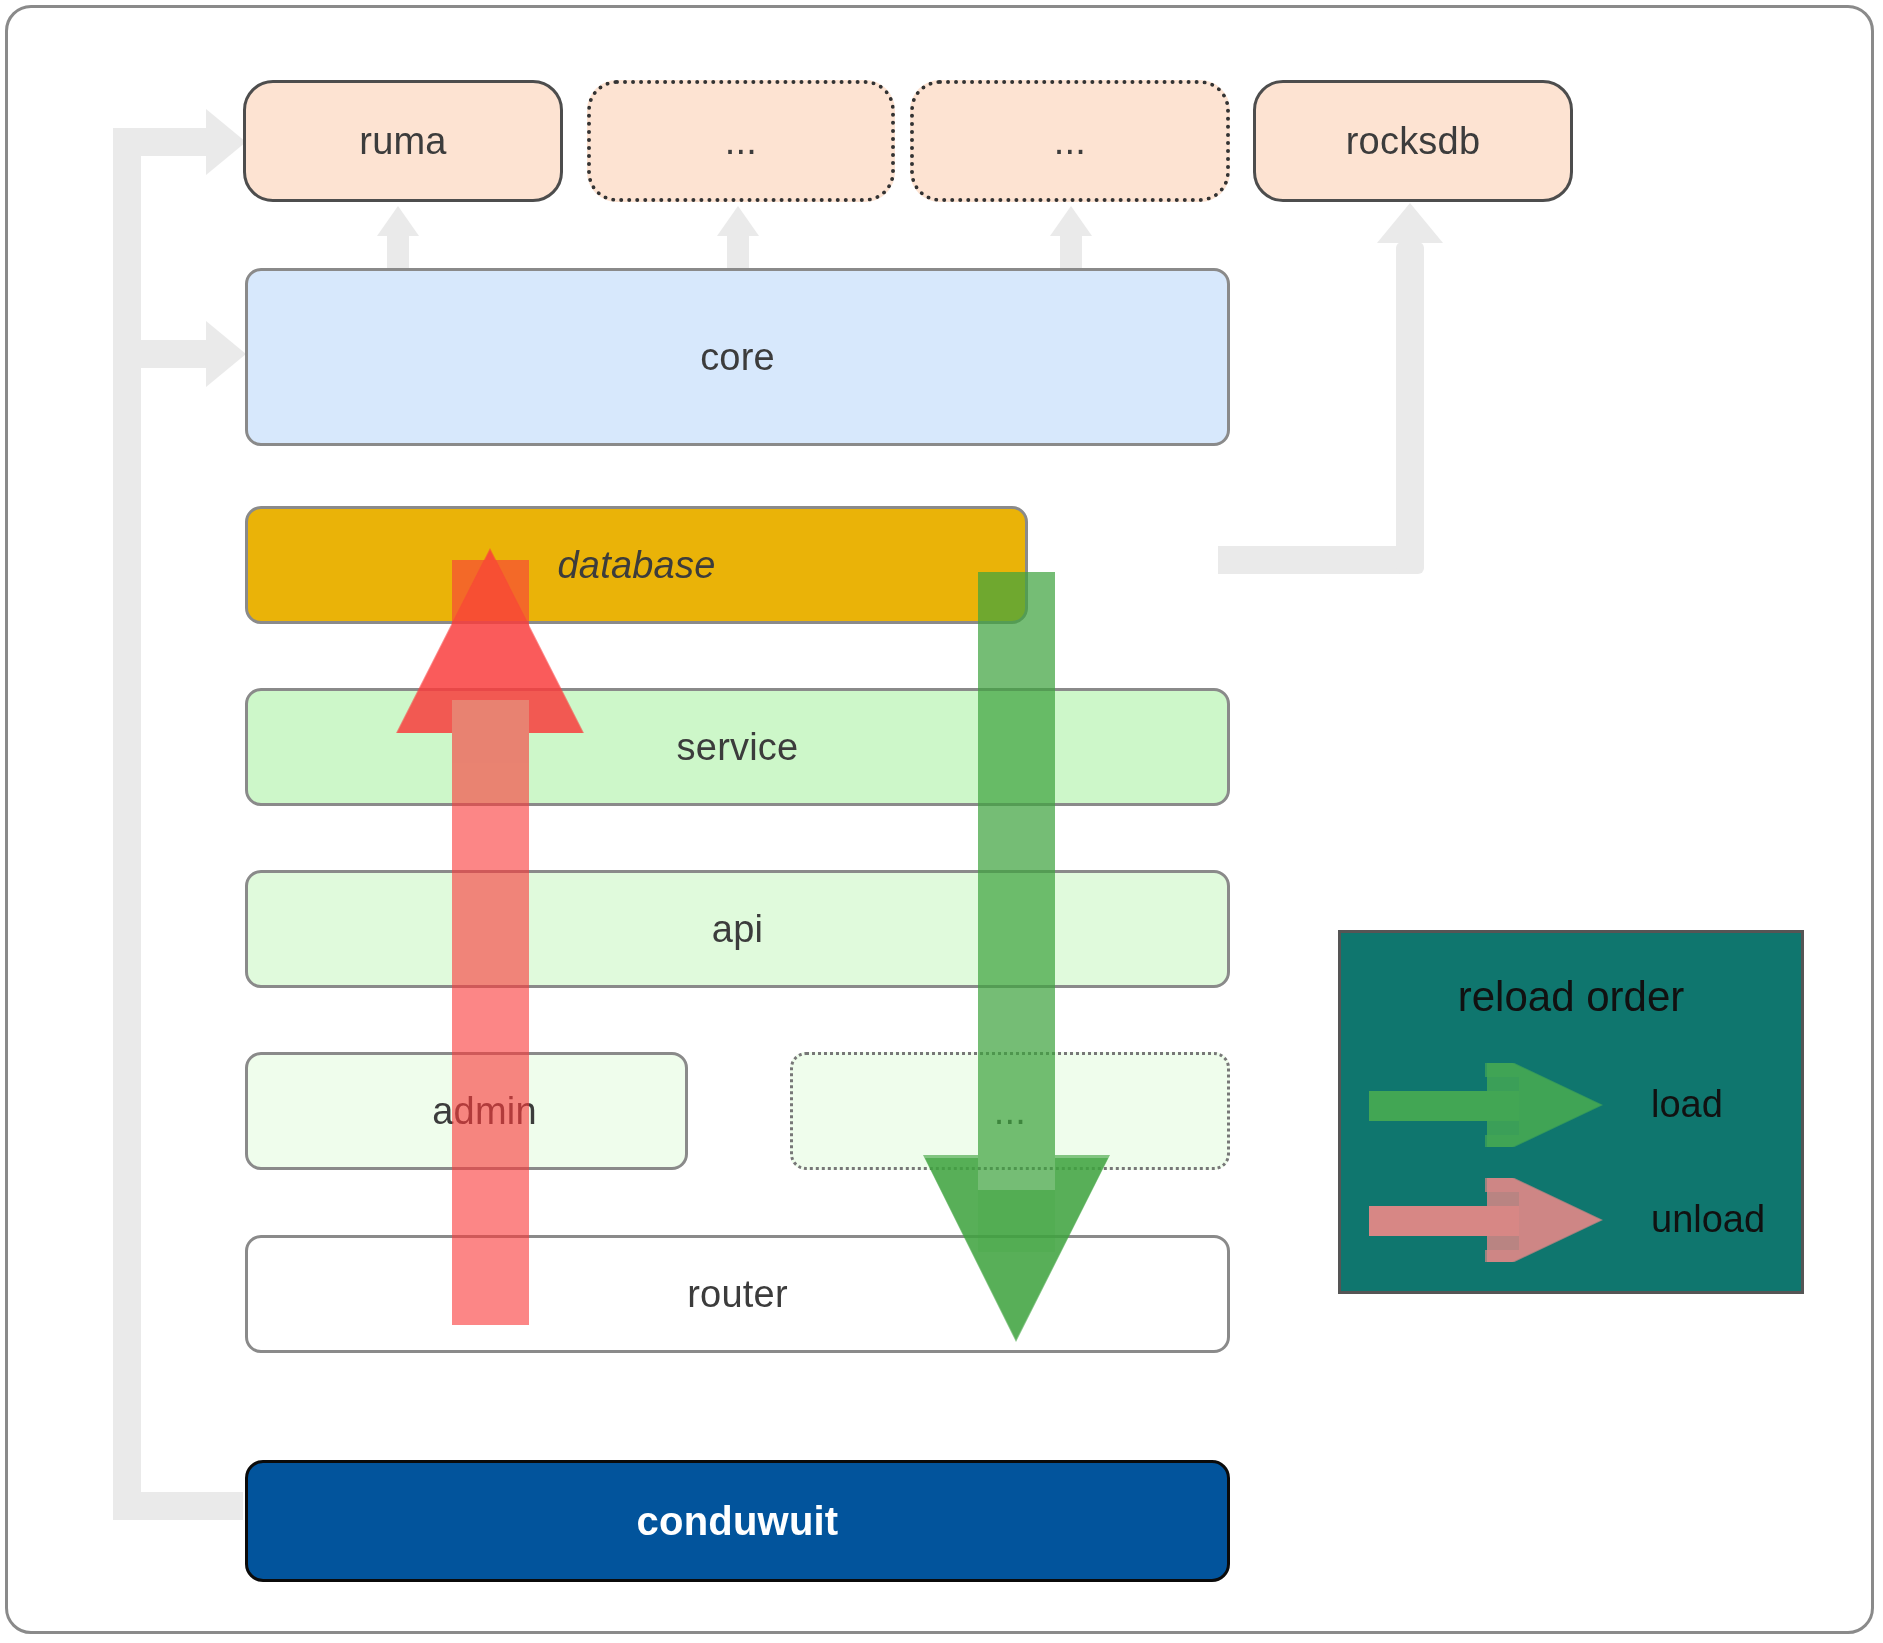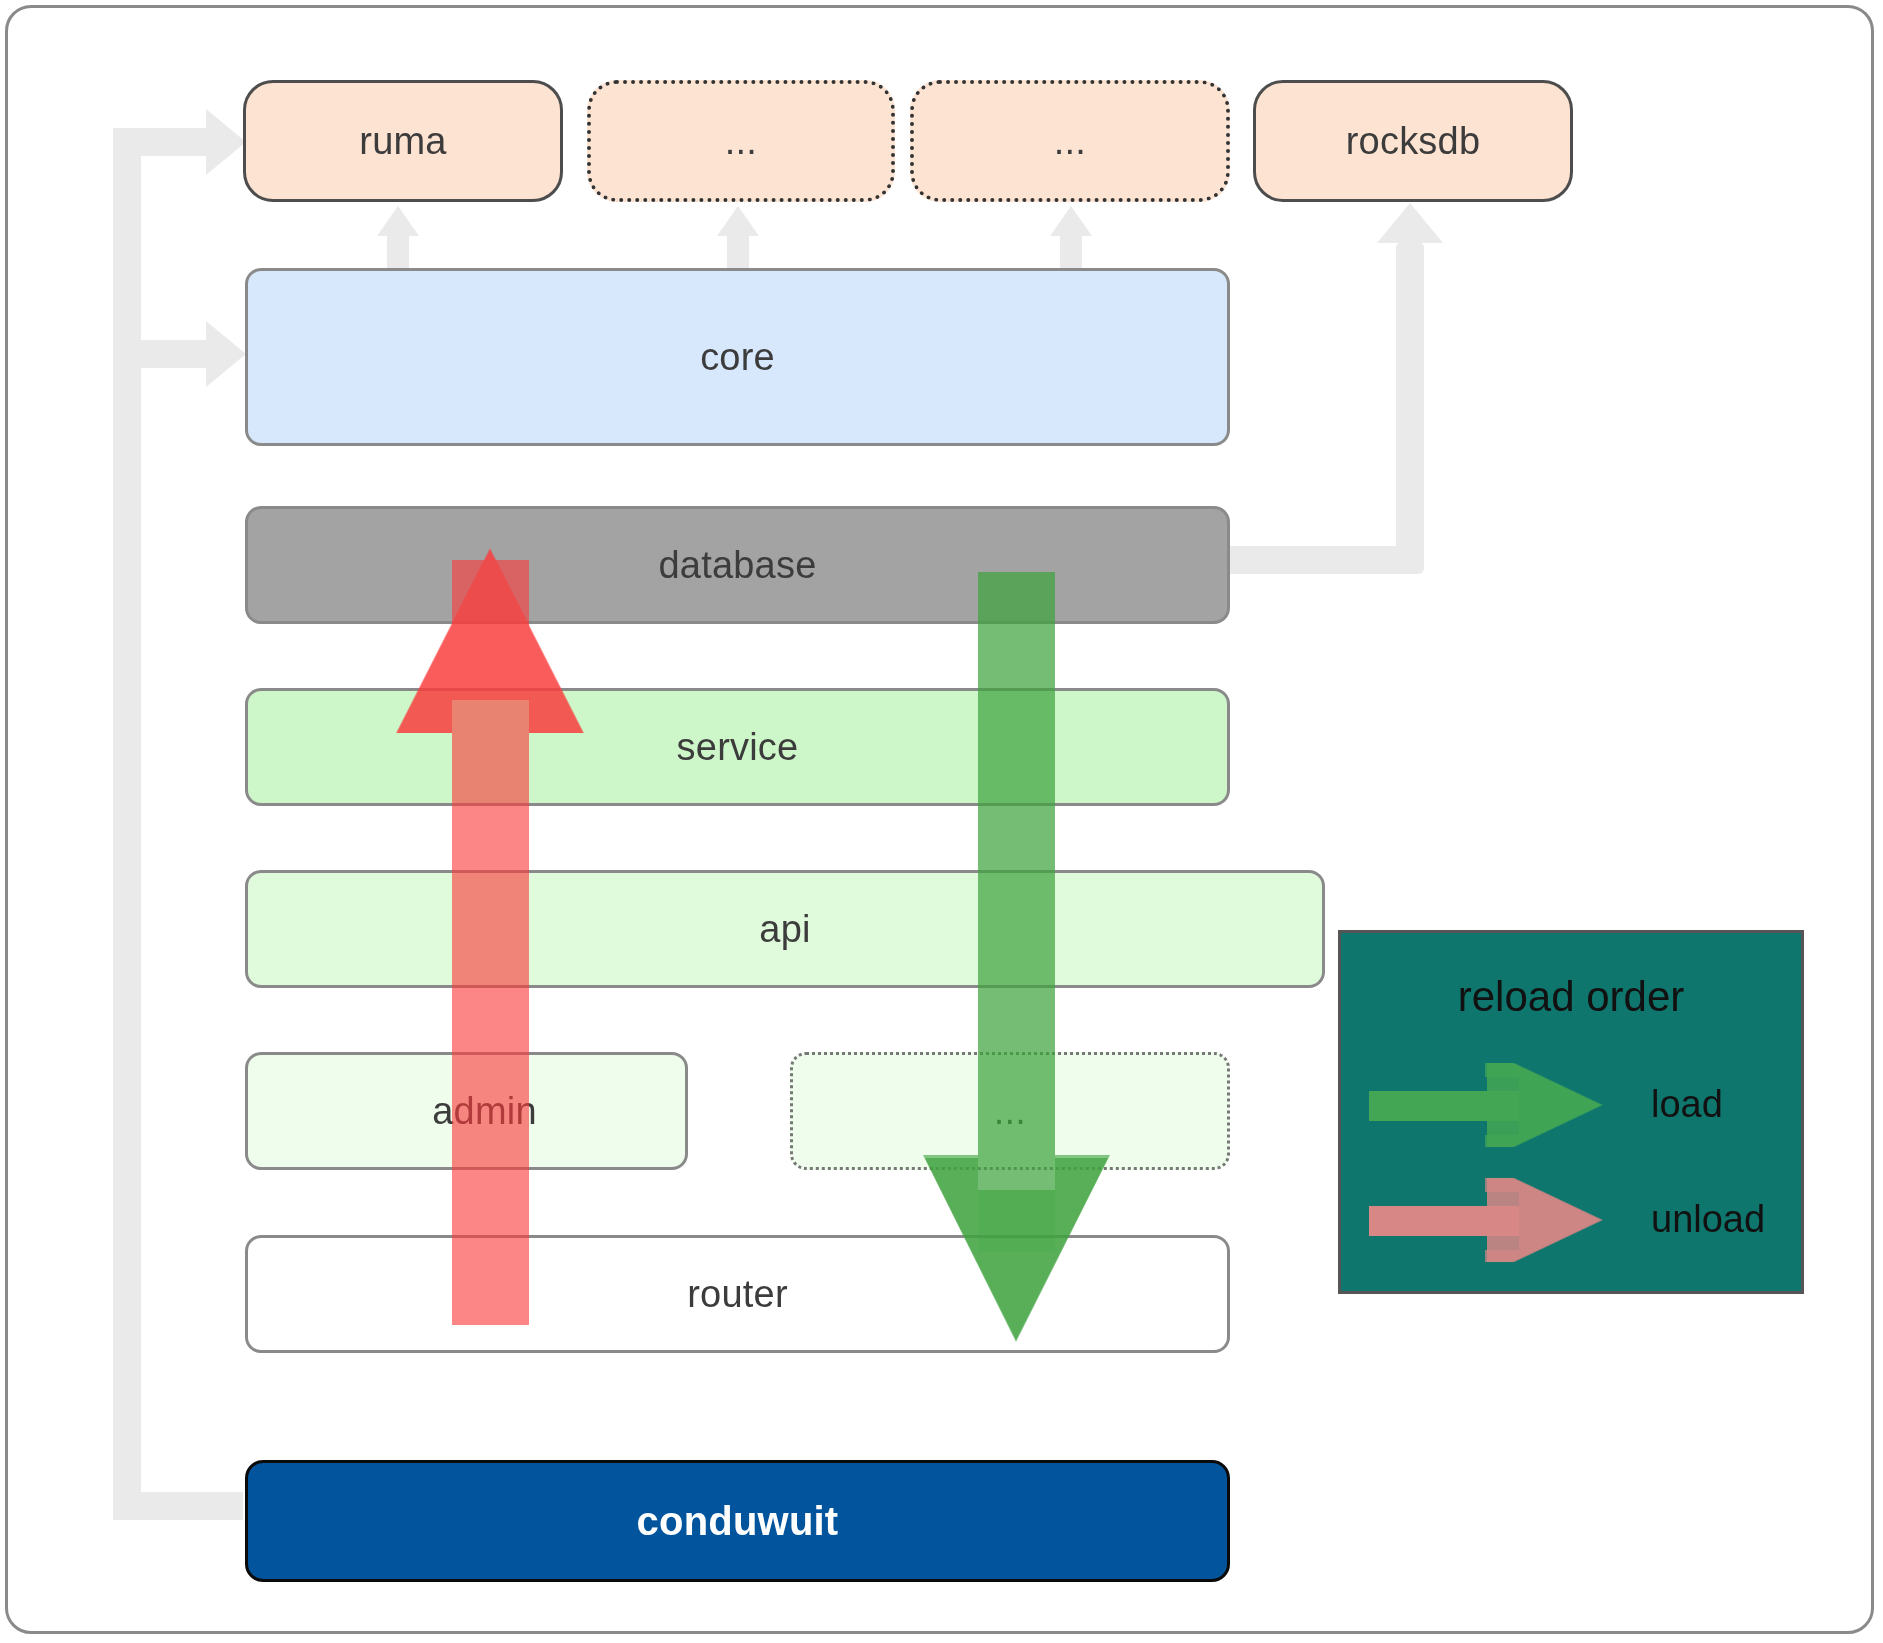--- a/index.html
+++ b/index.html
@@ -192,29 +192,29 @@
   </div>
 
   <div class="box dep-box" style="left:1253px; top:80px; width:320px;text-align:center;">
     <span>rocksdb</span>
   </div>
 
   <div class="box core-box" style="left:245px; top:268px; width:985px; height:178px;">
     <span>core</span>
   </div>
 
-  <div class="box layer-box" style="left:245px; top:506px; width:985px; height:118px; background:#a3a3a3;">
+  <div class="box layer-box" style="left:245px; top:506px; width:783px; height:118px; background:#eab308;font-style:italic;">
     <span>database</span>
   </div>
 
   <div class="box layer-box" style="left:245px; top:688px; width:985px; height:118px; background:#cdf7c9;">
     <span>service</span>
   </div>
 
-  <div class="box layer-box" style="left:245px; top:870px; width:1080px; height:118px; background:#e0fadc;">
+  <div class="box layer-box" style="left:245px; top:870px; width:985px; height:118px; background:#e0fadc;">
     <span>api</span>
   </div>
 
   <div class="box layer-box" style="left:245px; top:1052px; width:443px; height:118px; background:#effdec;padding-left:36px;">
     <span>admin</span>
   </div>
 
   <div class="box layer-box dotted" style="left:790px; top:1052px; width:440px; height:118px; background:#effdec;">
     <span>...</span>
   </div>

